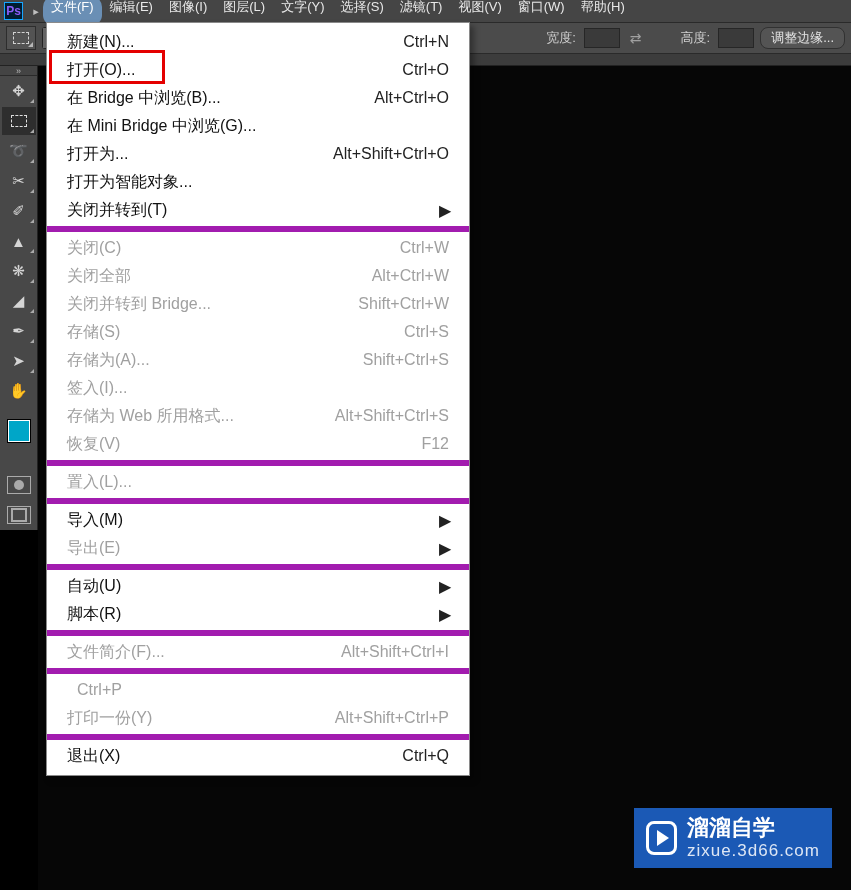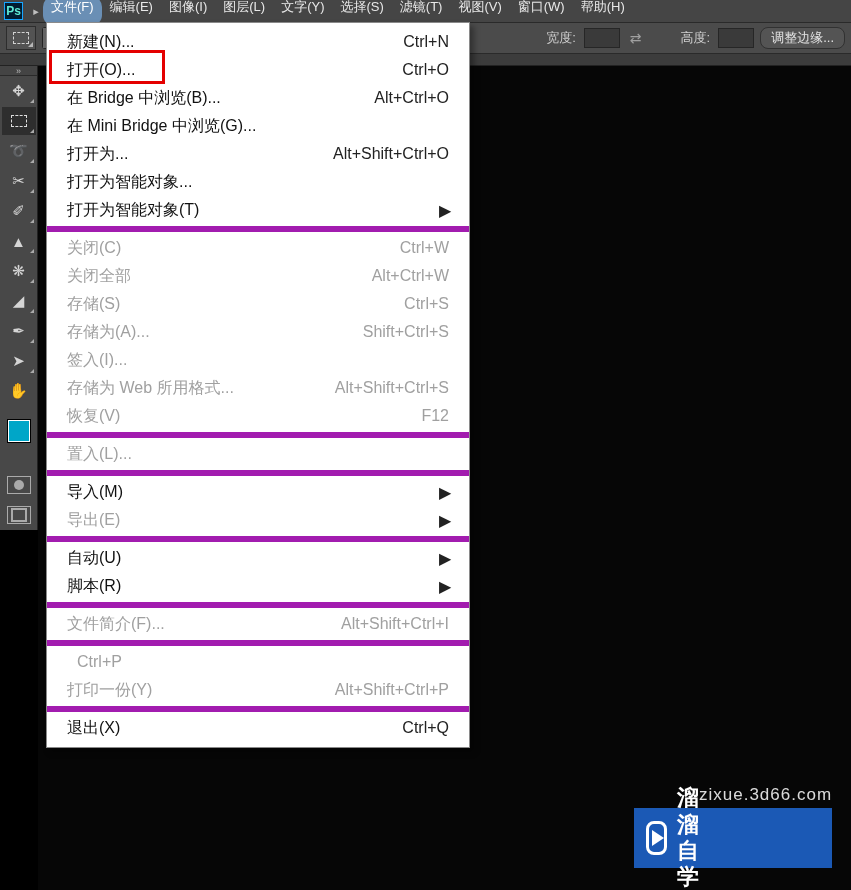--- a/index.html
+++ b/index.html
@@ -21,21 +21,21 @@
     align-items:center;
     padding-left:4px;
     gap:0;
     font-size:13px;
   }
   .ps-logo {
     width:19px; height:18px;
     background:#001d32;
     border:1px solid #17a5ff;
     display:flex; align-items:center; justify-content:center;
-    color:#5eead4;
+    color:#8b5cf6;
     font-weight:bold;
     font-size:12px;
     margin-right:6px;
   }
   .menu-item {
     padding:2px 8px 10px 8px;
     color:#e8e8e8;
     cursor:default;
     white-space:nowrap;
     border-radius:11px;
@@ -245,21 +245,21 @@
     border-radius:8px;
     display:flex;align-items:center;justify-content:center;
   }
   .wm-play:before{
     content:'';
     border-left:12px solid #fff;
     border-top:8px solid transparent;
     border-bottom:8px solid transparent;
     margin-left:3px;
   }
-  .wm-text{display:flex;flex-direction:row;line-height:1.2;}
+  .wm-text{display:flex;flex-direction:column;line-height:1.2;}
   .wm-text .cn{font-size:22px;font-weight:bold;}
   .wm-text .en{font-size:17px;letter-spacing:1px;opacity:.85;}
 </style>
 </head>
 <body>
 
 <div class="menubar">
   <div class="ps-logo">Ps</div>
   <div class="arrow-handle">▸</div>
   <div class="menu-item active">文件(F)</div>
@@ -347,32 +347,36 @@
         <span class="lbl">在 Mini Bridge 中浏览(G)...</span>
       </div>
     <div class="row">
         <span class="lbl">打开为...</span>
         <span class="sc">Alt+Shift+Ctrl+O</span>
       </div>
     <div class="row">
         <span class="lbl">打开为智能对象...</span>
       </div>
     <div class="row">
-        <span class="lbl">打开为智能对象(T)</span>
+        <span class="lbl">关闭并转到(T)</span>
         <span class="sub">▶</span>
       </div>
   </div>
   <div class="group">
     <div class="row disabled">
         <span class="lbl">关闭(C)</span>
         <span class="sc">Ctrl+W</span>
       </div>
     <div class="row disabled">
         <span class="lbl">关闭全部</span>
         <span class="sc">Alt+Ctrl+W</span>
+      </div>
+    <div class="row disabled">
+        <span class="lbl">关闭并转到 Bridge...</span>
+        <span class="sc">Shift+Ctrl+W</span>
       </div>
     <div class="row disabled">
         <span class="lbl">存储(S)</span>
         <span class="sc">Ctrl+S</span>
       </div>
     <div class="row disabled">
         <span class="lbl">存储为(A)...</span>
         <span class="sc">Shift+Ctrl+S</span>
       </div>
     <div class="row disabled">

